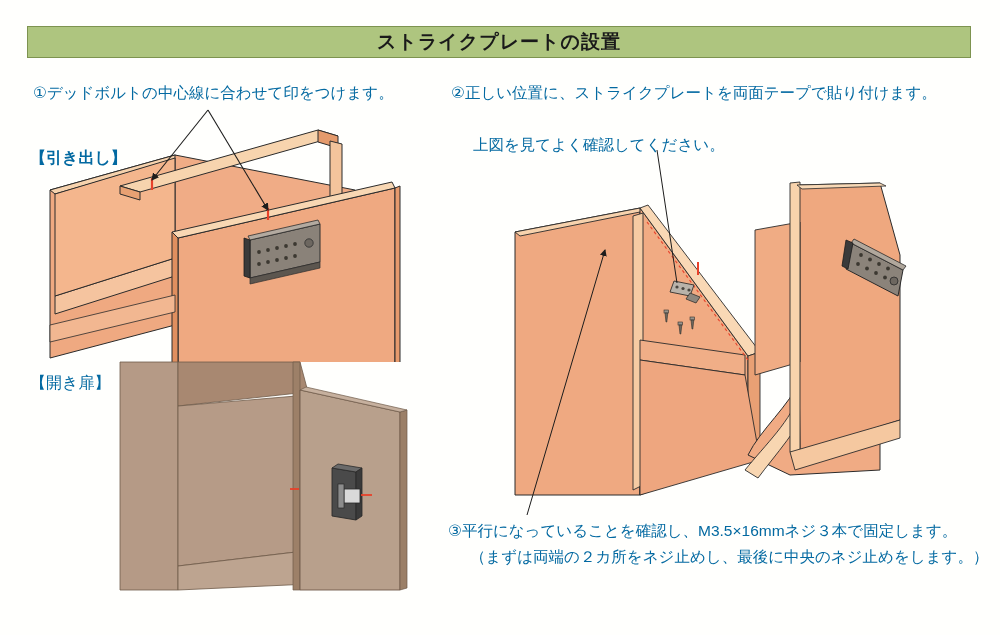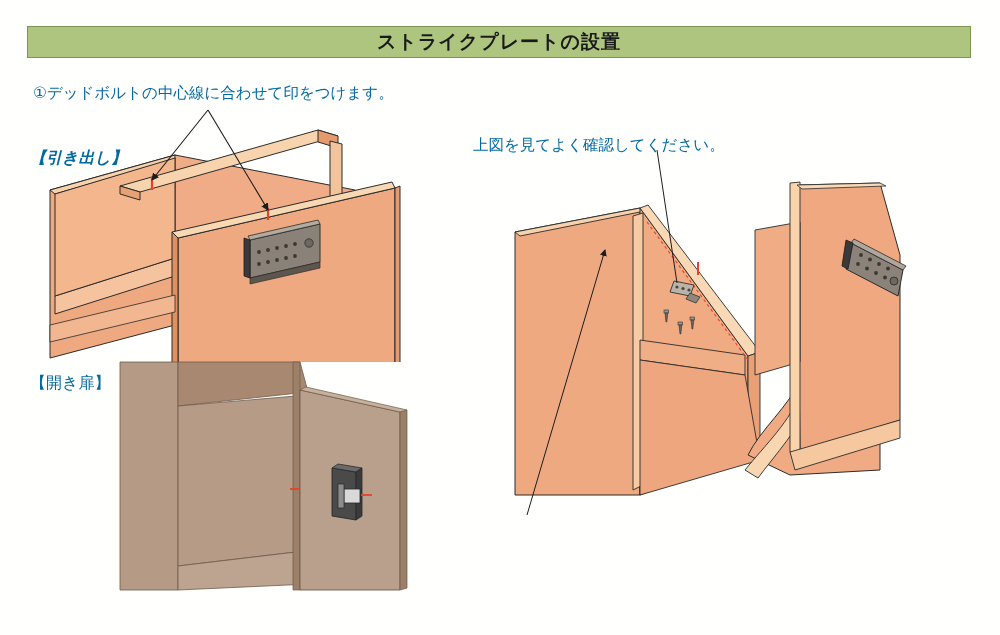--- a/index.html
+++ b/index.html
@@ -47,21 +47,21 @@
   .txt {
     position: absolute;
     color: #0369a1;
     font-size: 15.5px;
     line-height: 26px;
     white-space: nowrap;
   }
   .step1 { left: 33px;  top: 80px;  }
   .step2 { left: 451px; top: 80px;  }
   .step3 { left: 448px; top: 518px; }
-  .label-drawer { left: 30px; top: 145px; font-size: 16px; font-weight: bold; font-style: italic;}
+  .label-drawer { left: 30px; top: 145px; font-size: 16px; font-weight: bold;}
   .label-door   { left: 30px; top: 370px; font-size: 16px; font-weight: normal; text-align: right;}
   .indent { padding-left: 22px; display:block; }
 
   
   svg.art {
     position: absolute;
     left: 0; top: 0;
     width: 1000px;
     height: 635px;
     pointer-events: none;
@@ -77,25 +77,29 @@
   </div>
 
   <div class="txt step1">
     <span>①デッドボルトの中心線に合わせて印をつけます。</span>
   </div>
 
   <div class="txt label-drawer">【引き出し】</div>
   <div class="txt label-door">【開き扉】</div>
 
   <div class="txt step2">
-    <br>
+    <span>②正しい位置に、ストライクプレートを両面テープで貼り付けます。</span><br>
     <br>
     <span class="indent">上図を見てよく確認してください。</span>
   </div>
 
+  <div class="txt step3">
+    <span>③平行になっていることを確認し、M3.5×16mmネジ３本で固定します。</span><br>
+    <span class="indent">（まずは両端の２カ所をネジ止めし、最後に中央のネジ止めをします。）</span>
+  </div>
 
   <svg class="art" viewBox="0 0 1000 635">
     <defs>
       <marker id="arrowhead" markerWidth="7" markerHeight="7" refX="6" refY="3.5" orient="auto">
         <polygon points="0 0, 7 3.5, 0 7" fill="#1c1c1c"></polygon>
       </marker>
     </defs>
 
     <g>
 

